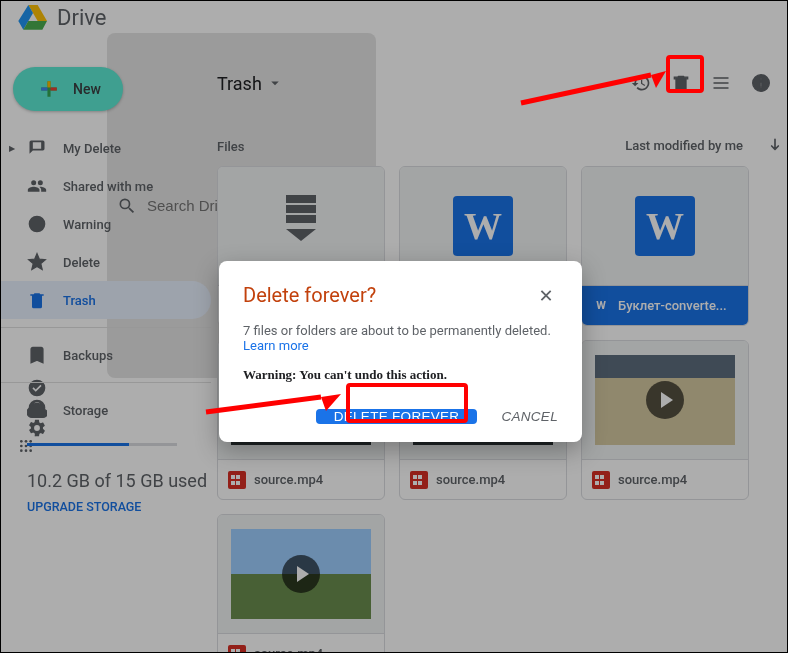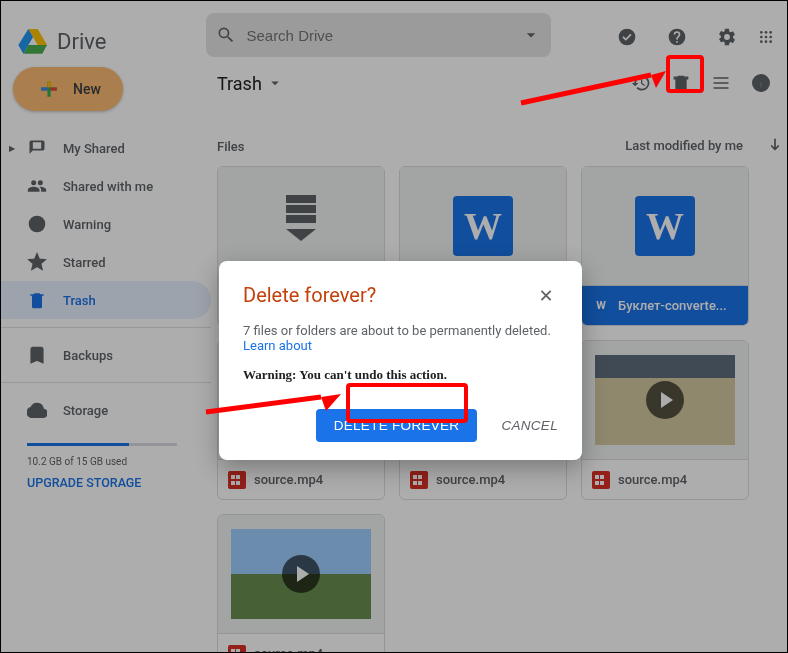--- a/index.html
+++ b/index.html
@@ -11,23 +11,23 @@
     position: relative;
     overflow: hidden;
     border: 1px solid #000;
   }
   .app { width: 100%; height: 100%; display: flex; flex-direction: column; }
 
   
   .header {
     height: 56px;
     display: flex;
-    align-items: flex-end;
+    align-items: flex-start;
     padding: 0 12px 0 16px;
-    gap: 10px;
+    flex-direction: column;
   }
   .logo { display: flex; align-items: center; gap: 8px; }
   .logo-title { font-size: 22px; color: #5f6368; }
   .searchbar {
     flex: 0 0 345px;
     margin-left: 90px;
     height: 44px;
     background: #e5e5e5;
     border-radius: 8px;
     display: flex;
@@ -63,21 +63,21 @@
     height: 44px; width: 110px;
     border-radius: 22px;
     display: flex;
     align-items: center;
     justify-content: center;
     gap: 10px;
     font-size: 14px;
     font-weight: 500;
     color: #3c4043;
     box-shadow: 0 1px 3px rgba(0,0,0,.25);
-    background: #fdba74;
+    background: #5eead4;
     cursor: pointer;
   }
   .sidebar-list { list-style: none; }
   .sidebar-item {
     height: 38px;
     display: flex;
     align-items: center;
     gap: 16px;
     padding-left: 26px;
     font-size: 13px;
@@ -91,21 +91,21 @@
     background: #e8f0fe;
     color: #1a73e8;
   }
   .sidebar-item svg, .sidebar-item .ico { width: 20px; height: 20px; flex: 0 0 20px; color: #5f6368; }
   .sidebar-item.selected svg, .sidebar-item.selected .ico { color: #1a73e8; }
   .sidebar-item .caret { position: absolute; left: 8px; font-size: 8px; color: #5f6368; }
   .divider { height: 1px; background: #e0e0e0; margin: 8px 0 8px 0; }
   .storage { padding: 6px 0 0 26px; font-size: 13px; color: #5f6368; }
   .storage-bar { width: 150px; height: 3px; background: #dadce0; margin-top: 8px; position: relative; }
   .storage-bar > div { height: 100%; background: #1a73e8; width: 68%; }
-  .storage-used { font-size: 10px; margin-top: 10px; color: #5f6368; }
+  .storage-used { font-size: 18px; margin-top: 24px; color: #5f6368; }
   .upgrade { font-size: 12.5px; font-weight: 500; color: #1a73e8; margin-top: 8px; cursor: pointer; }
 
   
   .main { flex: 1; padding: 6px 2px 0 6px; overflow: hidden; }
   .main-header {
     height: 40px; display: flex; align-items: center;
     color: #202124; padding-right: 4px;
   }
   .main-title { font-size: 18px; color: #202124; display: flex; align-items: center; gap: 4px; cursor: pointer;}
   .sort { font-size: 13px; font-weight: 500; color: #5f6368; display: flex; align-items: center; gap: 8px; cursor: pointer;}
@@ -172,21 +172,21 @@
   }
   .dialog-head { display:flex; align-items:center; }
   .dialog-title { font-size: 20px; color:#c2410c; flex:1; }
   .dialog-close { font-size: 18px; color:#5f6368; cursor:pointer; width:24px; text-align:center; }
   .dialog-msg { font-size: 13px; color:#5f6368; margin-top: 16px; }
   .dialog-msg a { color:#1a73e8; text-decoration: none; }
   .dialog-warn { font-size: 13px; font-weight: 700; color:#202124; margin-top: 14px; font-family: Liberation Serif, serif; }
   .dialog-actions { display:flex; justify-content:flex-end; gap: 24px; align-items:center; margin-top: 26px; }
   .btn-primary {
     background:#1a73e8; color:#fff; font-size:13.5px; font-weight:500;
-    padding: 9px 18px; border:none; border-radius:4px; cursor:pointer;
+    padding: 0 18px; border:none; border-radius:4px; cursor:pointer;
     letter-spacing:.3px;
   }
   .btn-cancel { font-size:13.5px; font-weight:500; color:#5f6368; cursor:pointer; background:none; border:none; letter-spacing:.3px;font-style:italic;}
   .hl-del { position:absolute; border:4px solid #ff0000; border-radius:4px; z-index: 20;}
 
   svg.ico { width:20px; height:20px; }
 
 </style>
 </head>
 <body>
@@ -253,39 +253,39 @@
           <path d="M8 16h8v4H8z" fill="#4285f4"></path>
         </svg>
         <span>New</span>
       </div>
       <ul class="sidebar-list">
         <li class="sidebar-item">
           <span class="caret">▶</span>
           <svg class="ico" viewBox="0 0 24 24">
               <path fill="currentColor" d="M19 3H5a2 2 0 0 0-2 2v14l4-4h12a2 2 0 0 0 2-2V5a2 2 0 0 0-2-2ZM7 13V5h10v8Z"></path>
             </svg>
-          <span>My Shared</span>
+          <span>My Delete</span>
         </li>
         <li class="sidebar-item">
           <svg class="ico" viewBox="0 0 24 24">
               <path fill="currentColor" d="M16 11a3 3 0 1 0-3-3 3 3 0 0 0 3 3Zm-8 0a3 3 0 1 0-3-3 3 3 0 0 0 3 3Zm0 2c-2.33 0-7 1.17-7 3.5V19h14v-2.5C15 14.17 10.33 13 8 13Zm8 0c-.29 0-.62 0-.97.05A4.22 4.22 0 0 1 17 16.5V19h6v-2.5c0-2.33-4.67-3.5-7-3.5Z"></path>
             </svg>
           <span>Shared with me</span>
         </li>
         <li class="sidebar-item">
           <svg class="ico" viewBox="0 0 24 24">
               <path fill="currentColor" d="M12 2a10 10 0 1 0 10 10A10 10 0 0 0 12 2Zm.5 5H11v6l5.25 3.15.75-1.23-4.5-2.67Z"></path>
             </svg>
           <span>Warning</span>
         </li>
         <li class="sidebar-item">
           <svg class="ico" viewBox="0 0 24 24">
               <path fill="currentColor" d="m12 17.27 6.18 3.73-1.64-7.03L22 9.24l-7.19-.61L12 2 9.19 8.63 2 9.24l5.46 4.73L5.82 21Z" stroke="currentColor" stroke-width="1.5"></path>
             </svg>
-          <span>Starred</span>
+          <span>Delete</span>
         </li>
         <li class="sidebar-item selected">
           <svg class="ico" viewBox="0 0 24 24">
               <path fill="currentColor" d="M6 7h12v13a2 2 0 0 1-2 2H8a2 2 0 0 1-2-2ZM9 4h6l1 1h4v2H4V5h4Z"></path>
             </svg>
           <span>Trash</span>
         </li>
         <div class="divider"></div>
         <li class="sidebar-item">
           <svg class="ico" viewBox="0 0 24 24">
@@ -442,21 +442,21 @@
   <polygon points="135,12 150,8 140,25" class="arrow-head"></polygon>
 </svg>
 
 <div class="dialog">
   <div class="dialog-head">
     <div class="dialog-title">Delete forever?</div>
     <div class="dialog-close">✕</div>
   </div>
   <div class="dialog-msg">
     <span>7 files or folders are about to be permanently deleted.</span>
-    <a href="#">Learn about</a>
+    <a href="#">Learn more</a>
   </div>
   <div class="dialog-warn">Warning: You can't undo this action.</div>
   <div class="dialog-actions">
     <button class="btn-primary">DELETE FOREVER</button>
     <button class="btn-cancel">CANCEL</button>
   </div>
 </div>
 
 <div class="hl-del" style="left:345px; top:382px; width:122px; height:40px;"></div>
 

